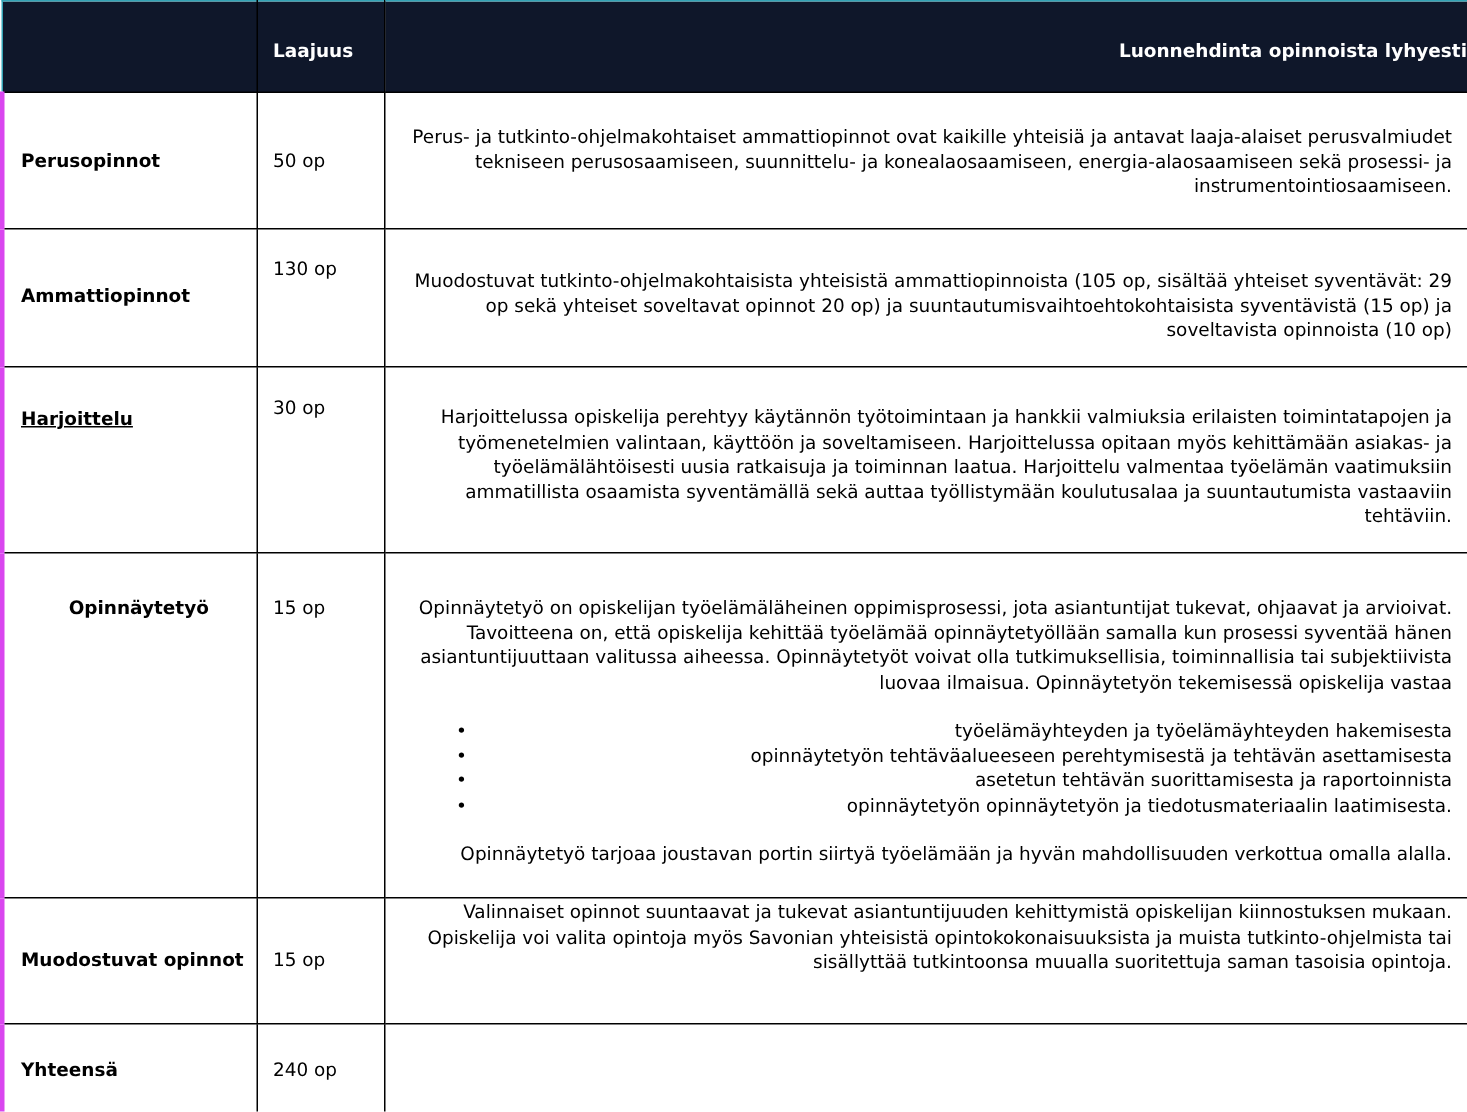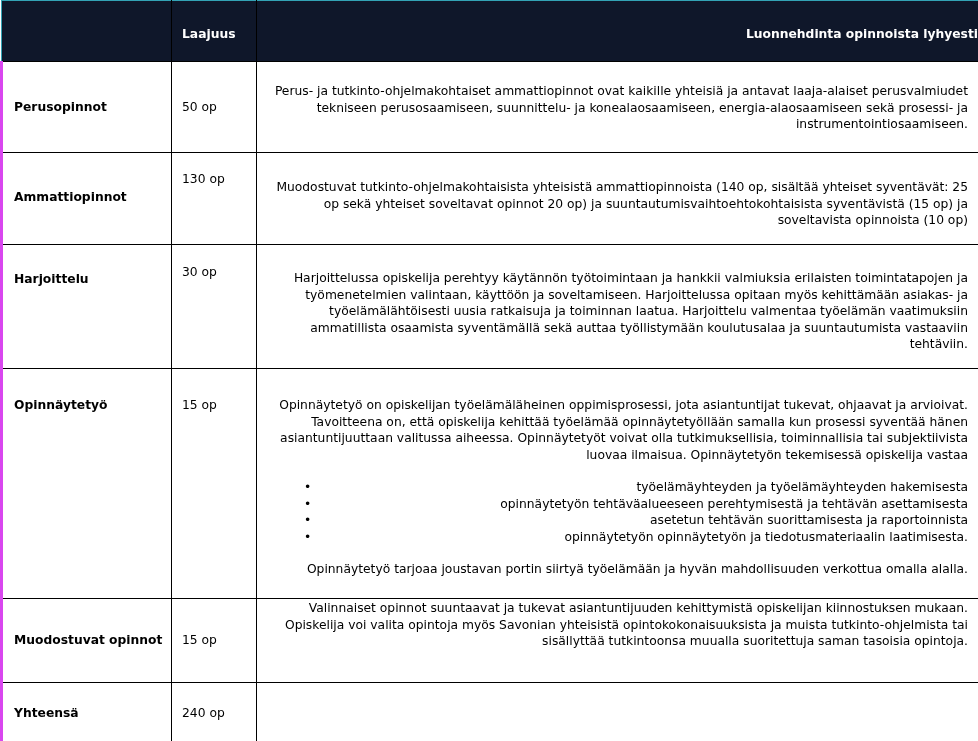--- a/index.html
+++ b/index.html
@@ -16,24 +16,24 @@
   td.c2 .in { padding-left: 10px; }
   td.c3 .in { padding-left: 11px; padding-right: 10px; }
   tr.r1 td { height: 90px; } tr.r2 td { height: 91px; } tr.r3 td { height: 123px; }
   tr.r4 td { height: 229px; } tr.r5 td { height: 83px; } tr.r6 td { height: 60px; }
   tr.r1 td.c1 .in { padding-top: 0; }
   tr.r1 td.c2 { vertical-align: middle; }
   tr.r1 td.c3 .in { padding-top: 21px; }
   tr.r2 td.c1 .in { margin-top: -2px; }
   tr.r2 td.c2 .in { padding-top: 18px; }
   tr.r2 td.c3 .in { padding-top: 26px; }
-  tr.r3 td.c1 { vertical-align: top; } tr.r3 td.c1 .in { padding-top: 26px; }
+  tr.r3 td.c1 { vertical-align: top; } tr.r3 td.c1 .in { padding-top: 26px; text-decoration: underline; }
   tr.r3 td.c2 .in { padding-top: 19px; }
   tr.r3 td.c3 .in { padding-top: 25px; }
-  tr.r4 td.c1 { vertical-align: top; } tr.r4 td.c1 .in { padding-top: 28px; }
+  tr.r4 td.c1 { vertical-align: top; text-align: center; } tr.r4 td.c1 .in { padding-top: 28px; }
   tr.r4 td.c2 .in { padding-top: 28px; }
   tr.r4 td.c3 .in { padding-top: 28px; }
   tr.r5 td.c2 { vertical-align: middle; }
   tr.r5 td.c3 .in { padding-top: 1px; }
   tr.r6 td.c2 { vertical-align: middle; }
   ul.bullets { list-style: none; margin: 16px 0 16px 0; padding: 0; }
   ul.bullets li { position: relative; padding-left: 72px; }
   ul.bullets li .dot { position: absolute; left: 36px; top: 0; }
   p { margin: 0; }
 </style>
@@ -67,21 +67,21 @@
         </td>
     </tr>
     <tr class="r2">
       <td class="c1">
           <div class="in">Ammattiopinnot</div>
         </td>
       <td class="c2">
           <div class="in">130 op</div>
         </td>
       <td class="c3">
-          <div class="in">Muodostuvat tutkinto-ohjelmakohtaisista yhteisistä ammattiopinnoista (140 op, sisältää yhteiset syventävät: 25 op sekä yhteiset soveltavat opinnot 20 op) ja suuntautumisvaihtoehtokohtaisista syventävistä (15 op) ja soveltavista opinnoista (10 op)</div>
+          <div class="in">Muodostuvat tutkinto-ohjelmakohtaisista yhteisistä ammattiopinnoista (105 op, sisältää yhteiset syventävät: 29 op sekä yhteiset soveltavat opinnot 20 op) ja suuntautumisvaihtoehtokohtaisista syventävistä (15 op) ja soveltavista opinnoista (10 op)</div>
         </td>
     </tr>
     <tr class="r3">
       <td class="c1">
           <div class="in">Harjoittelu</div>
         </td>
       <td class="c2">
           <div class="in">30 op</div>
         </td>
       <td class="c3">

